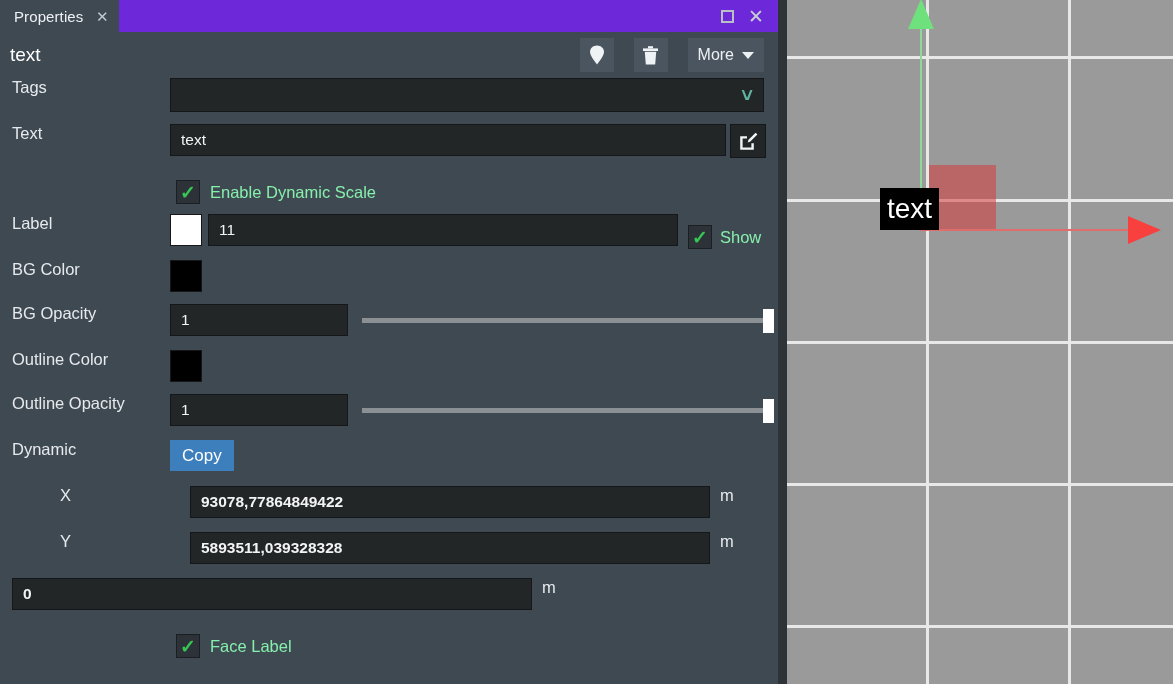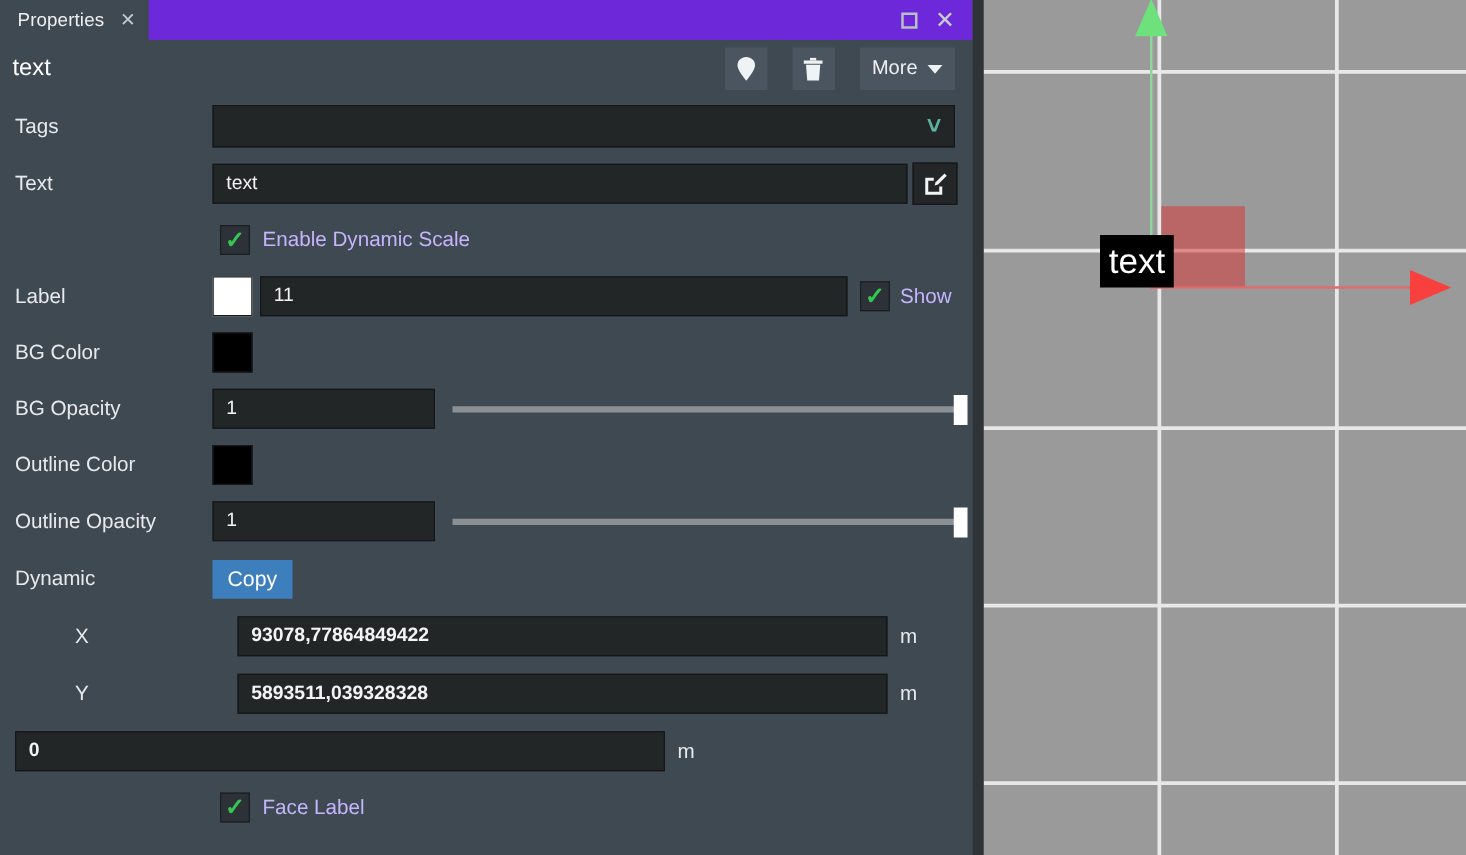--- a/index.html
+++ b/index.html
@@ -120,21 +120,20 @@
     width: 0; height: 0;
     border-left: 6px solid transparent;
     border-right: 6px solid transparent;
     border-top: 7px solid #eef1f3;
   }
 
   
   .form { padding: 0; }
   .row {
     display: flex;
-    align-items: center;
     height: 44px;
     padding: 0 0 0 12px;
     box-sizing: border-box;
   }
   .row.tall { height: 46px; }
   .lbl {
     color: #e7eaed;
     font-size: 16.5px;
     width: 158px;
     flex: 0 0 158px;
@@ -210,21 +209,21 @@
     justify-content: center;
     box-sizing: border-box;
   }
   .checkmark {
     color: #35c653;
     font-size: 19px;
     line-height: 1;
     font-weight: bold;
   }
   .check-lbl {
-    color: #c4b5fd;
+    color: #86efac;
     font-size: 16.5px;
   }
 
   .swatch {
     width: 32px; height: 32px;
     border: 1px solid #15171a;
     box-sizing: border-box;
   }
 
   .label-field {

